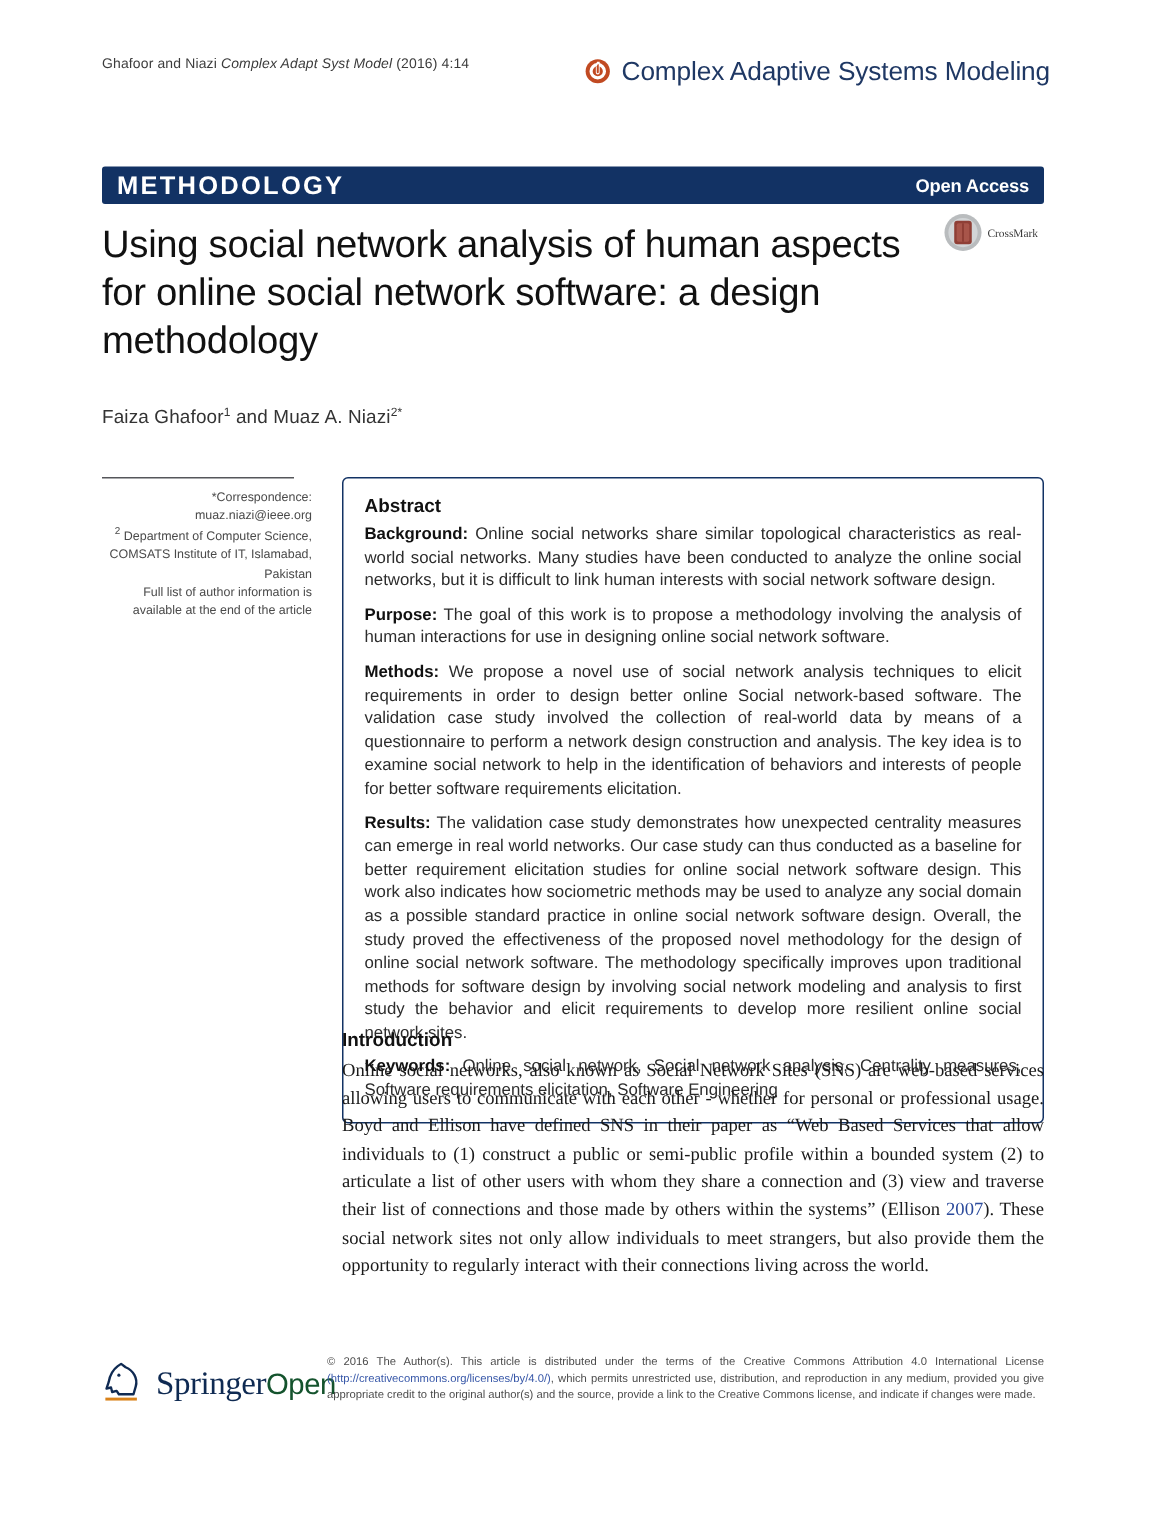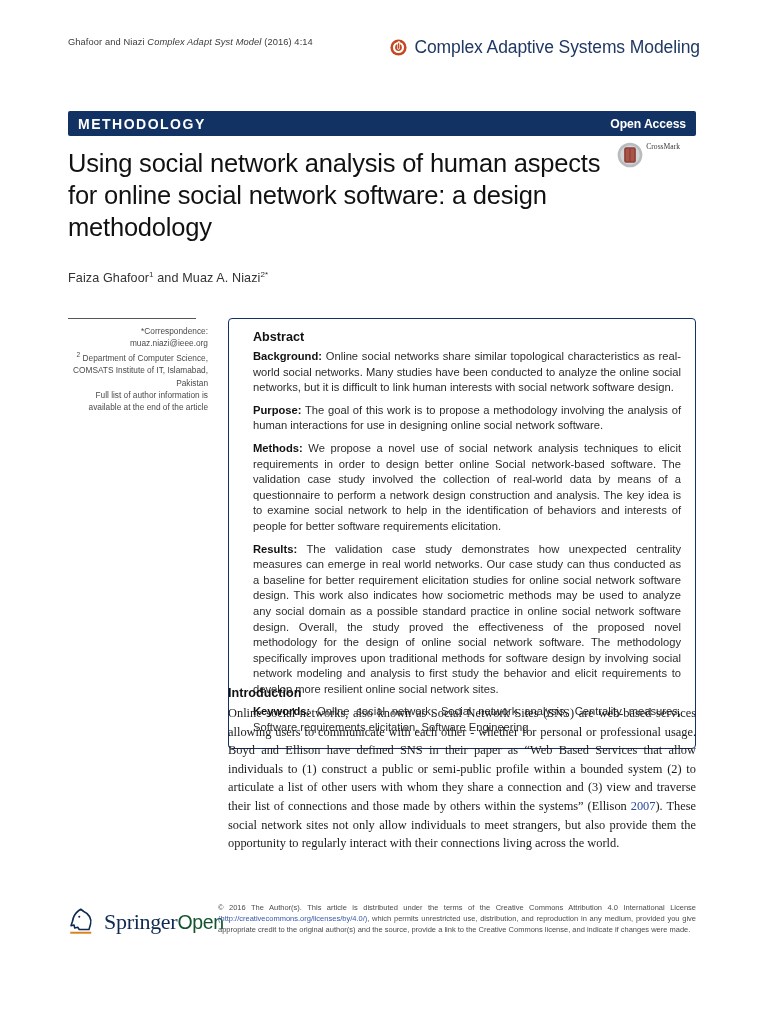--- a/index.html
+++ b/index.html
@@ -70,21 +70,21 @@
     background: #123264;
     border-radius: 2px;
     display: flex;
     align-items: center;
     justify-content: space-between;
     padding: 0 10px;
     box-sizing: border-box;
   }
   .section-type {
     color: #ffffff;
-    font-size: 14px;
+    font-size: 17px;
     font-weight: bold;
     letter-spacing: 1.5px;
   }
   .access-label {
     color: #ffffff;
     font-size: 12.2px;
     font-weight: bold;
     letter-spacing: -0.1px;
   }
 
@@ -99,23 +99,24 @@
     font-size: 25.5px;
     line-height: 32px;
     color: #111111;
     font-weight: normal;
     margin: 0;
     width: 560px;
     letter-spacing: -0.2px;
   }
   .crossmark {
     position: absolute;
-    right: 16px;
+    right: 4px;
     top: -5px;
     display: flex;
+    align-items: center;
     gap: 3px;
   }
   .crossmark-mark {
     width: 26px;
     height: 26px;
   }
   .crossmark-label {
     font-family: "Liberation Serif", serif;
     font-size: 7.6px;
     color: #3a3a3a;
@@ -161,21 +162,21 @@
 
   
   .abstract-box {
     position: absolute;
     left: 160px;
     top: 0;
     width: 468px;
     box-sizing: border-box;
     border: 1px solid #123264;
     border-radius: 4px;
-    padding: 11px 14px 12px 24px;
+    padding: 11px 14px 12px 14px;
   }
   .abstract-heading {
     font-size: 12.6px;
     font-weight: bold;
     color: #111111;
     margin: 0 0 5px 0;
   }
   .abs-para {
     font-size: 11.2px;
     line-height: 15.6px;

